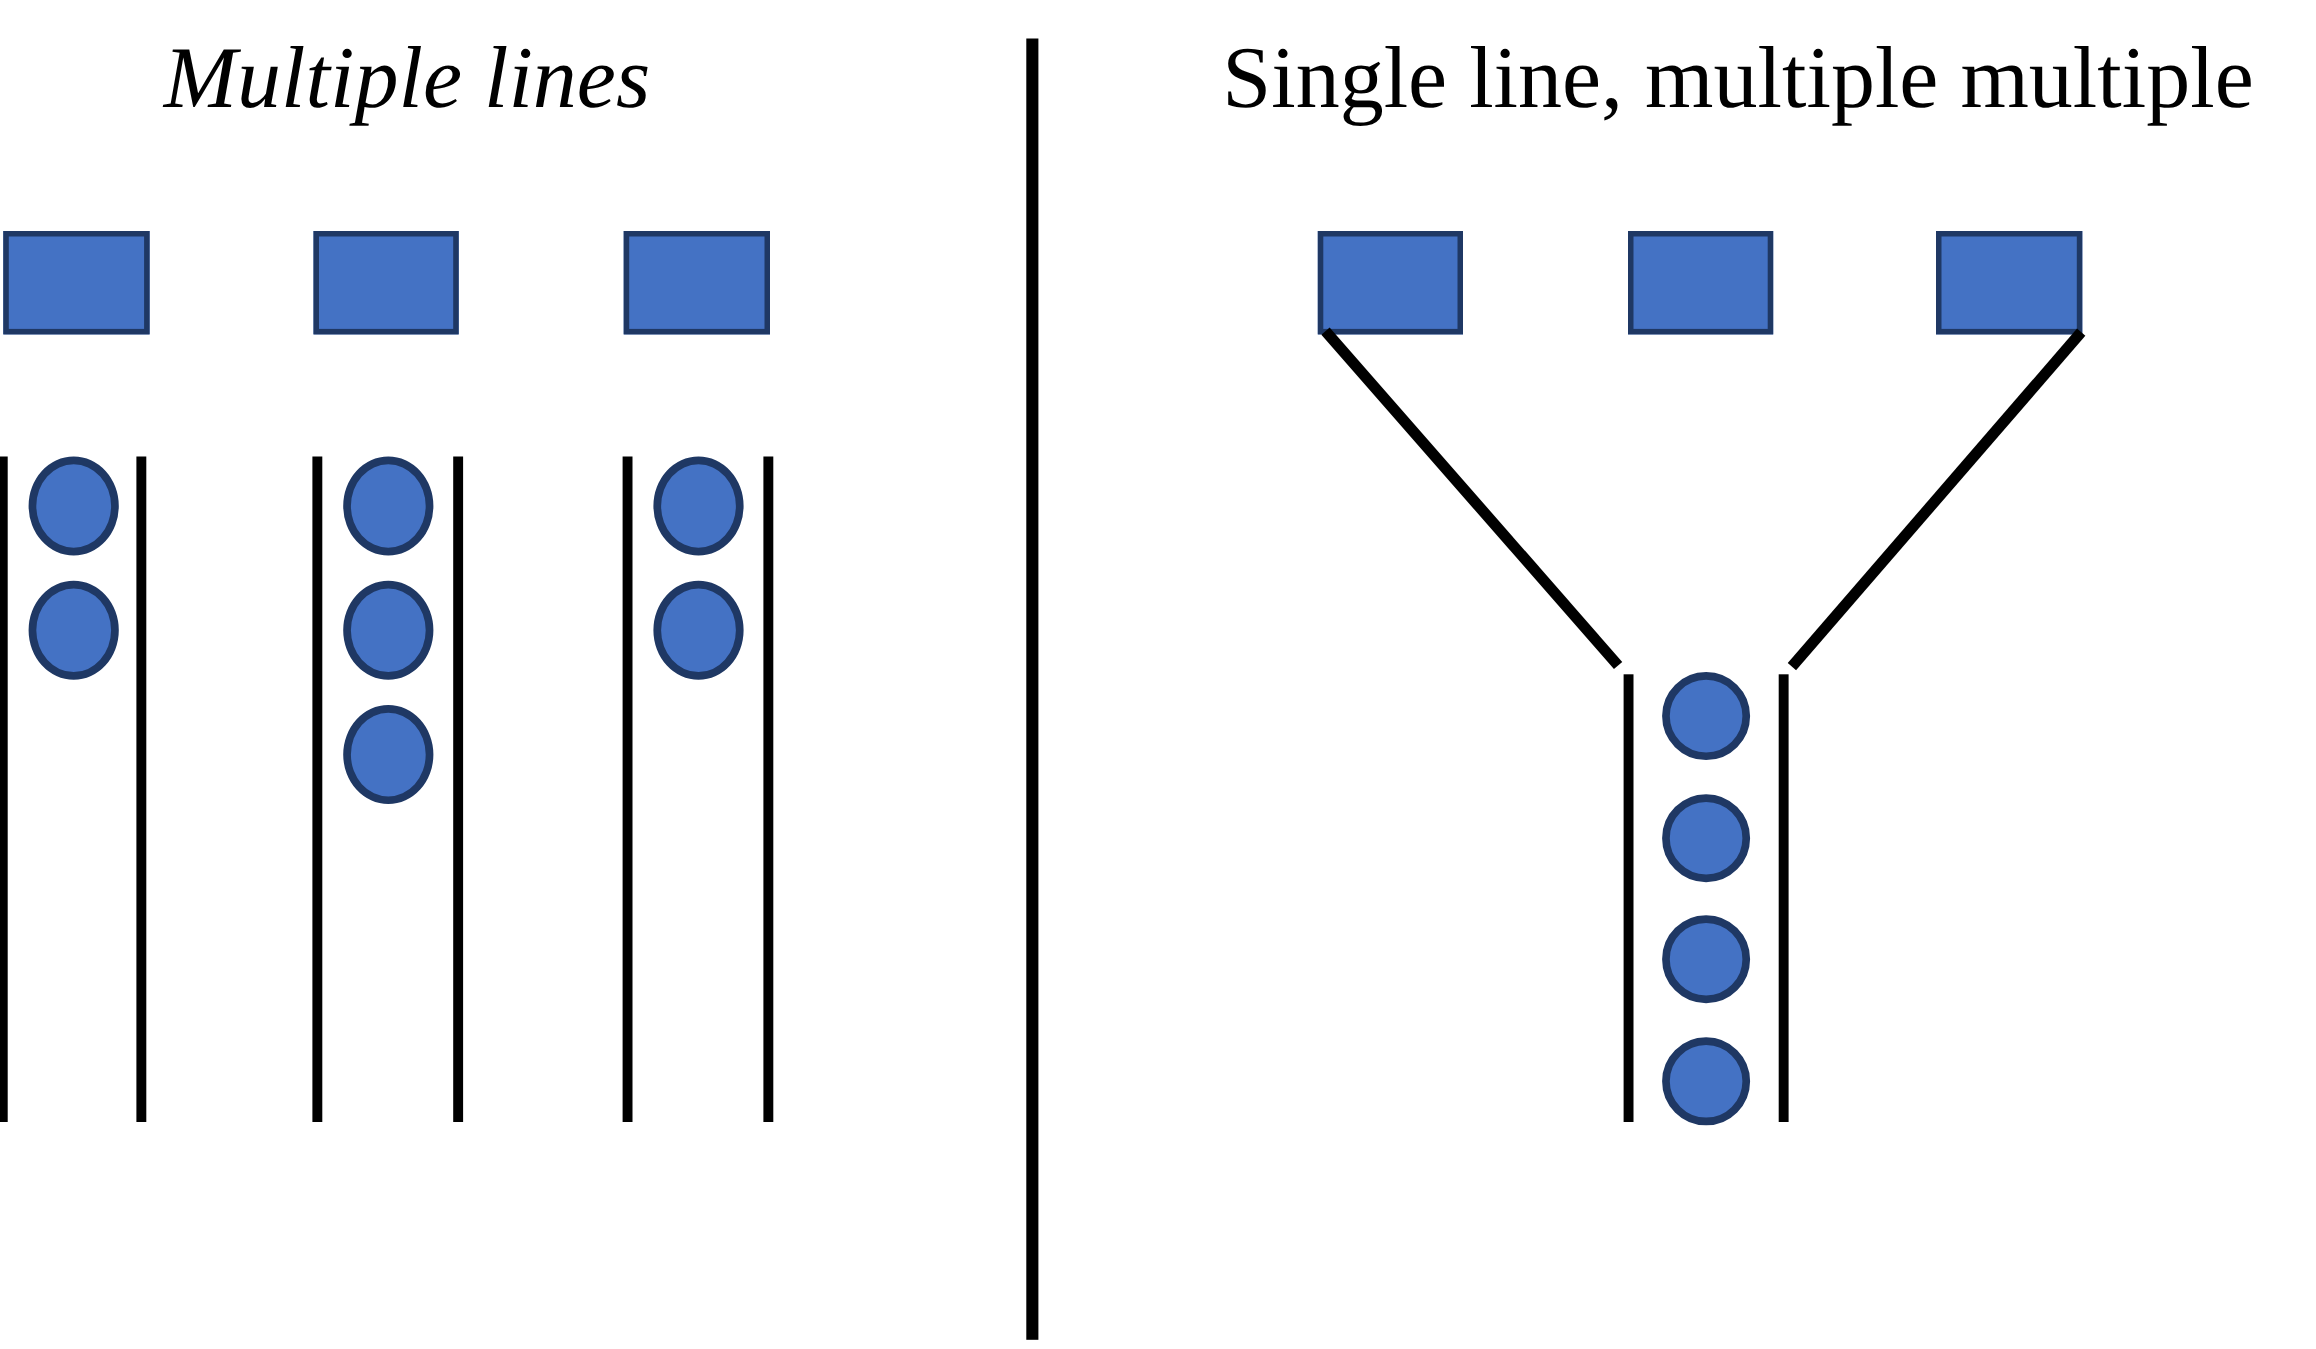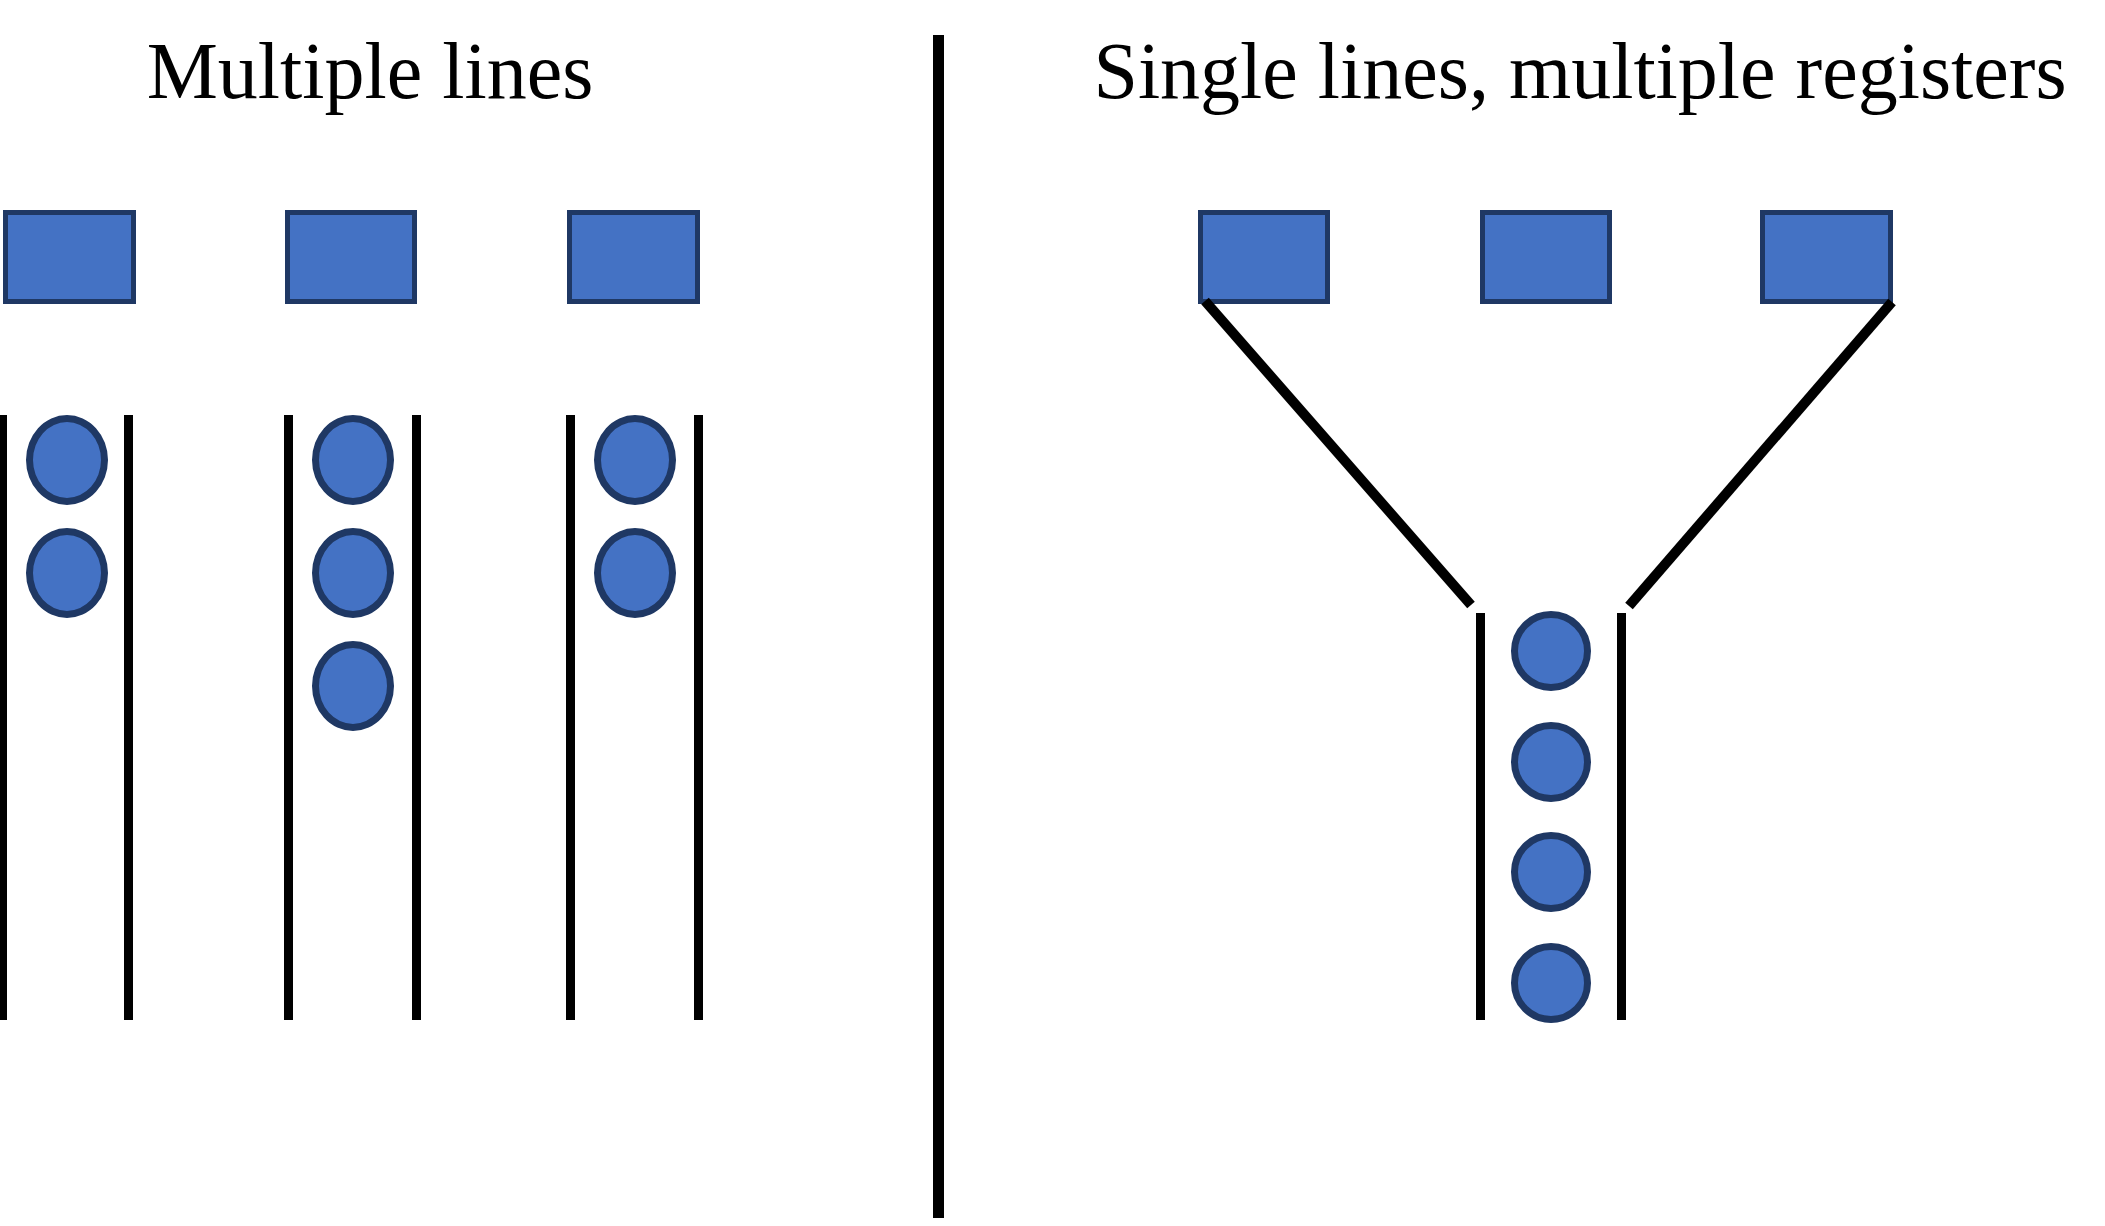--- a/index.html
+++ b/index.html
@@ -44,21 +44,21 @@
     border:7px solid var(--stroke,#1F3864);
   }
   .overlay{position:absolute;left:0;top:0;width:2105px;height:1226px;pointer-events:none;}
   .funnel-line{stroke:var(--line,#000);stroke-width:10;}
 </style>
 </head>
 <body>
 
 <div class="canvas">
 
-  <div class="title" style="left:0px;top:27px;width:740px;">Multiple lines</div>
+  <div class="title" style="left:0px;top:27px;width:740px;font-style:italic;">Multiple lines</div>
 
   <div class="reg" style="left:3px;top:210px;width:133px;height:94px;"></div>
   <div class="reg" style="left:285px;top:210px;width:132px;height:94px;"></div>
   <div class="reg" style="left:567px;top:210px;width:133px;height:94px;"></div>
 
   <div class="vline" style="left:-2px;top:415px;height:605px;"></div>
   <div class="vline" style="left:124px;top:415px;height:605px;"></div>
   <div class="vline" style="left:284px;top:415px;height:605px;"></div>
   <div class="vline" style="left:412px;top:415px;height:605px;"></div>
   <div class="vline" style="left:566px;top:415px;height:605px;"></div>
@@ -73,21 +73,21 @@
       <div class="person" style="width: 82px; height: 90px; top: 113px;"></div>
       <div class="person" style="width: 82px; height: 90px; top: 226px;"></div>
     </div>
   <div class="lane" style="left:575px;top:415px;width:119px;height:605px;">
       <div class="person" style="width: 82px; height: 90px; top: 0px;"></div>
       <div class="person" style="width: 82px; height: 90px; top: 113px;"></div>
     </div>
 
   <div class="divider" style="left:933px;top:35px;width:11px;height:1183px;"></div>
 
-  <div class="title" style="left:1055px;top:27px;width:1050px;">Single lines, multiple registers</div>
+  <div class="title" style="left:1055px;top:27px;width:1050px;">Single line, multiple multiple</div>
 
   <div class="reg" style="left:1198px;top:210px;width:132px;height:94px;"></div>
   <div class="reg" style="left:1480px;top:210px;width:132px;height:94px;"></div>
   <div class="reg" style="left:1760px;top:210px;width:133px;height:94px;"></div>
 
   <svg class="overlay" viewBox="0 0 2105 1226" xmlns="http://www.w3.org/2000/svg">
     <line class="funnel-line" x1="1205" y1="301" x2="1471" y2="605"></line>
     <line class="funnel-line" x1="1892" y1="302" x2="1629" y2="606"></line>
   </svg>
 

